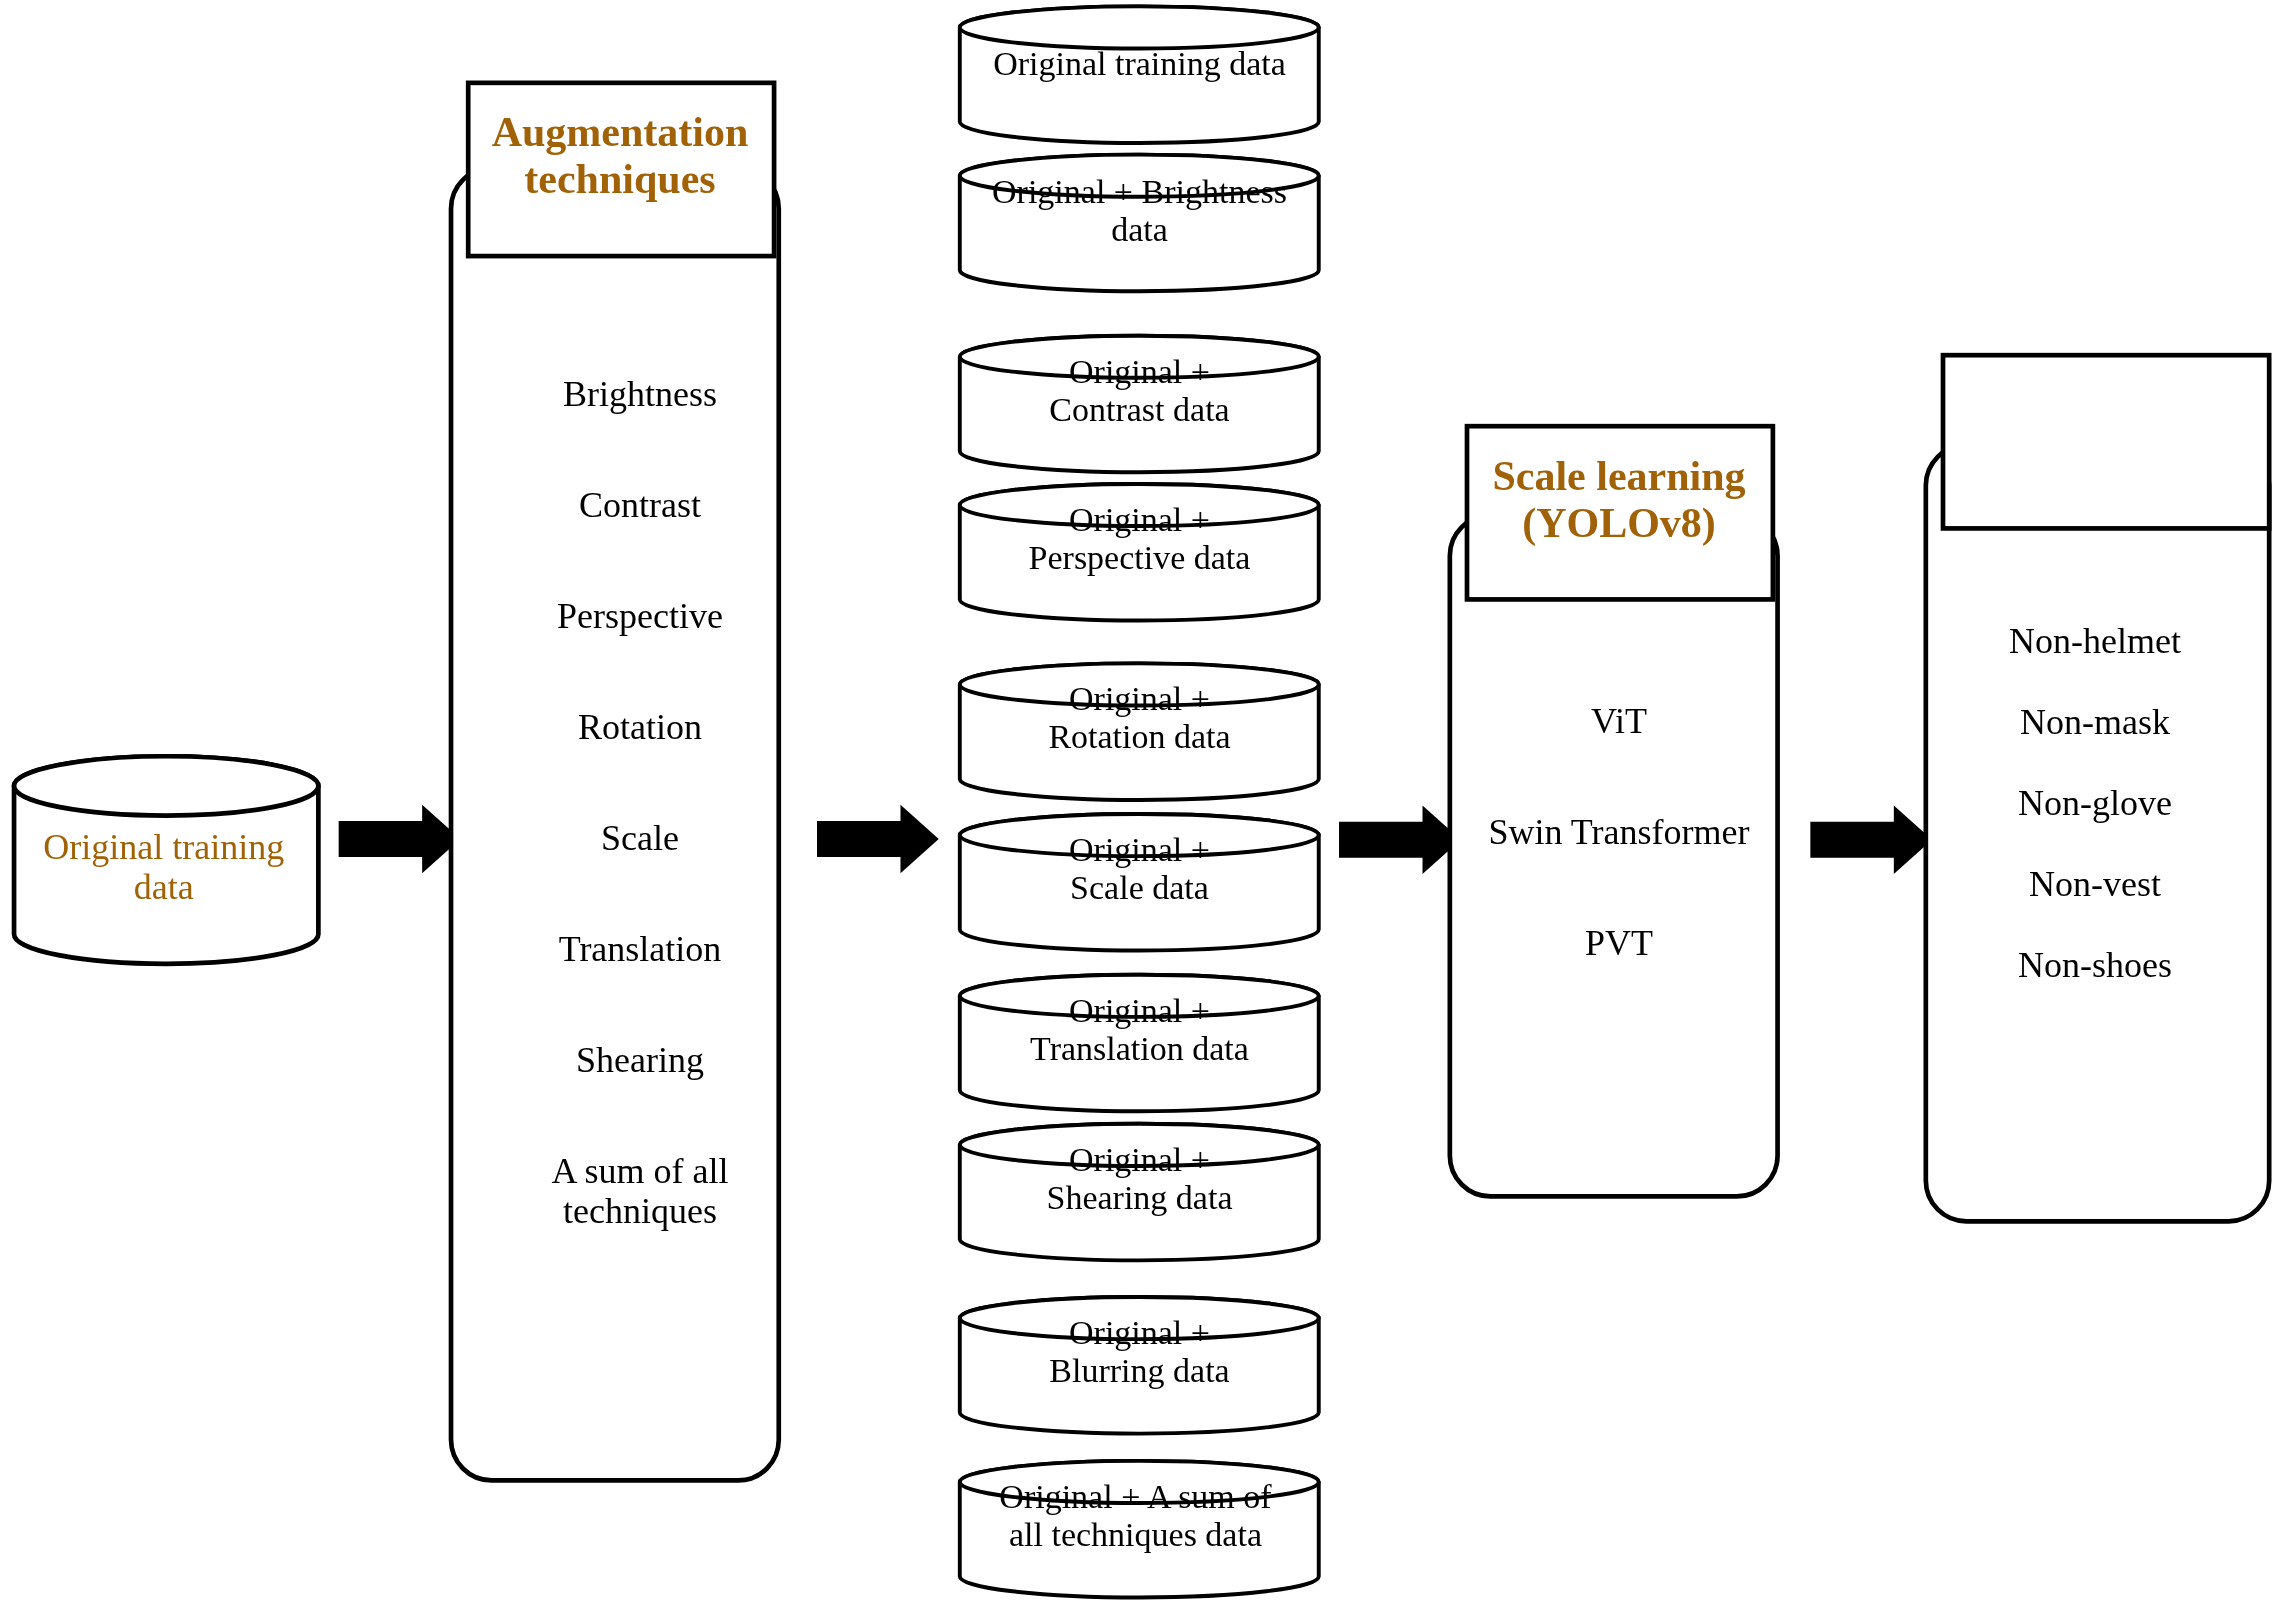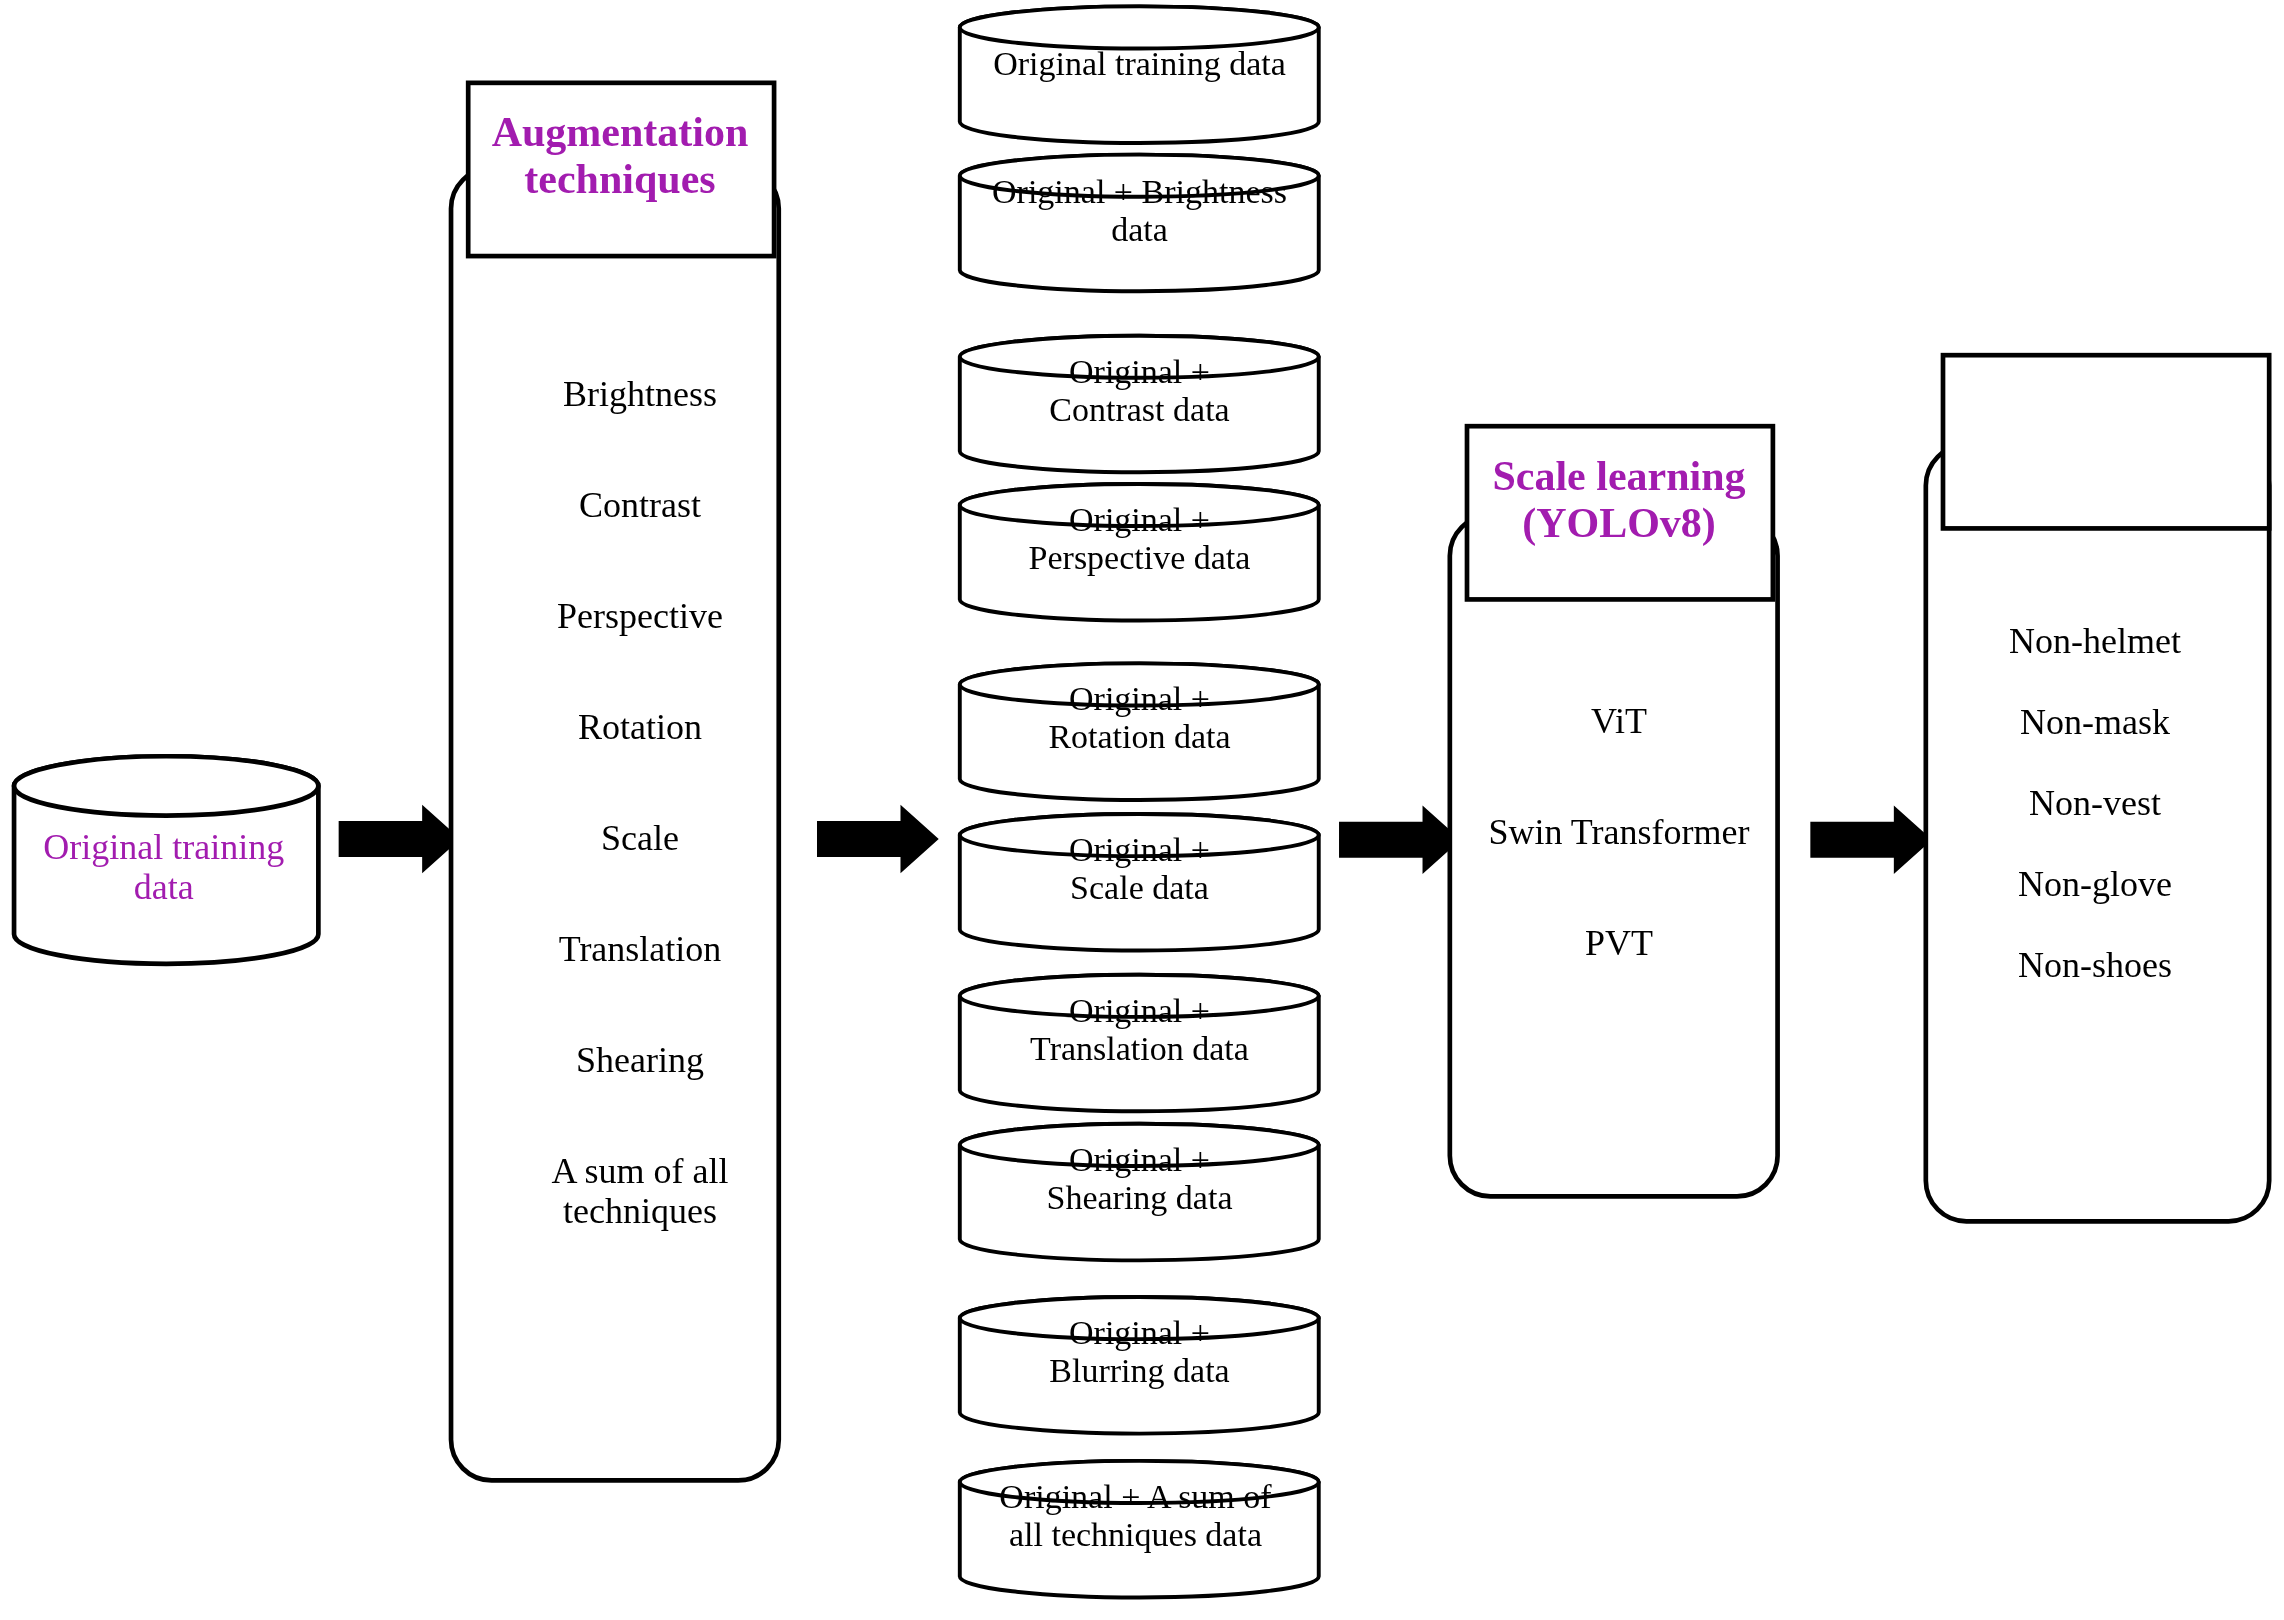--- a/index.html
+++ b/index.html
@@ -19,21 +19,21 @@
   .layer {
     position: absolute;
     left: 0;
     top: 0;
     width: 2284px;
     height: 1621px;
   }
   .txt {
     position: absolute;
     text-align: center;
-    color: #a21caf;
+    color: #a16207;
     line-height: 1.12;
     white-space: pre-line;
     font-family: "Liberation Serif", "DejaVu Serif", serif;
   }
   .hdr {
     font-weight: bold;
   }
   
   #src-label {
     left: 7.8px;
@@ -227,20 +227,20 @@
     <div id="dl-list">
       <div class="dl-item">ViT</div>
       <div class="dl-item">Swin Transformer</div>
       <div class="dl-item">PVT</div>
     </div>
 
 
     <div id="ppe-list">
       <div class="ppe-item">Non-helmet</div>
       <div class="ppe-item">Non-mask</div>
+      <div class="ppe-item">Non-glove</div>
       <div class="ppe-item">Non-vest</div>
-      <div class="ppe-item">Non-glove</div>
       <div class="ppe-item">Non-shoes</div>
     </div>
 
   </div>
 </div>
 
 
 </body></html>

